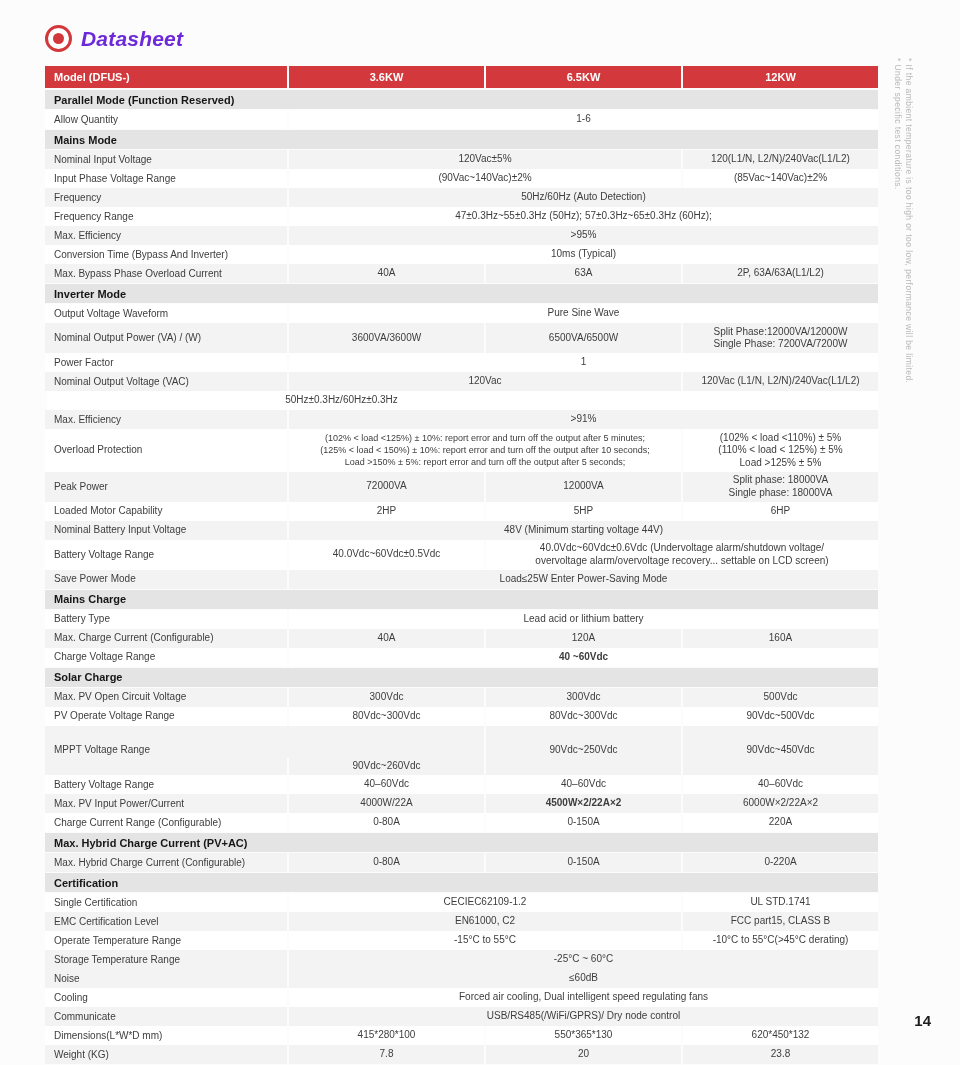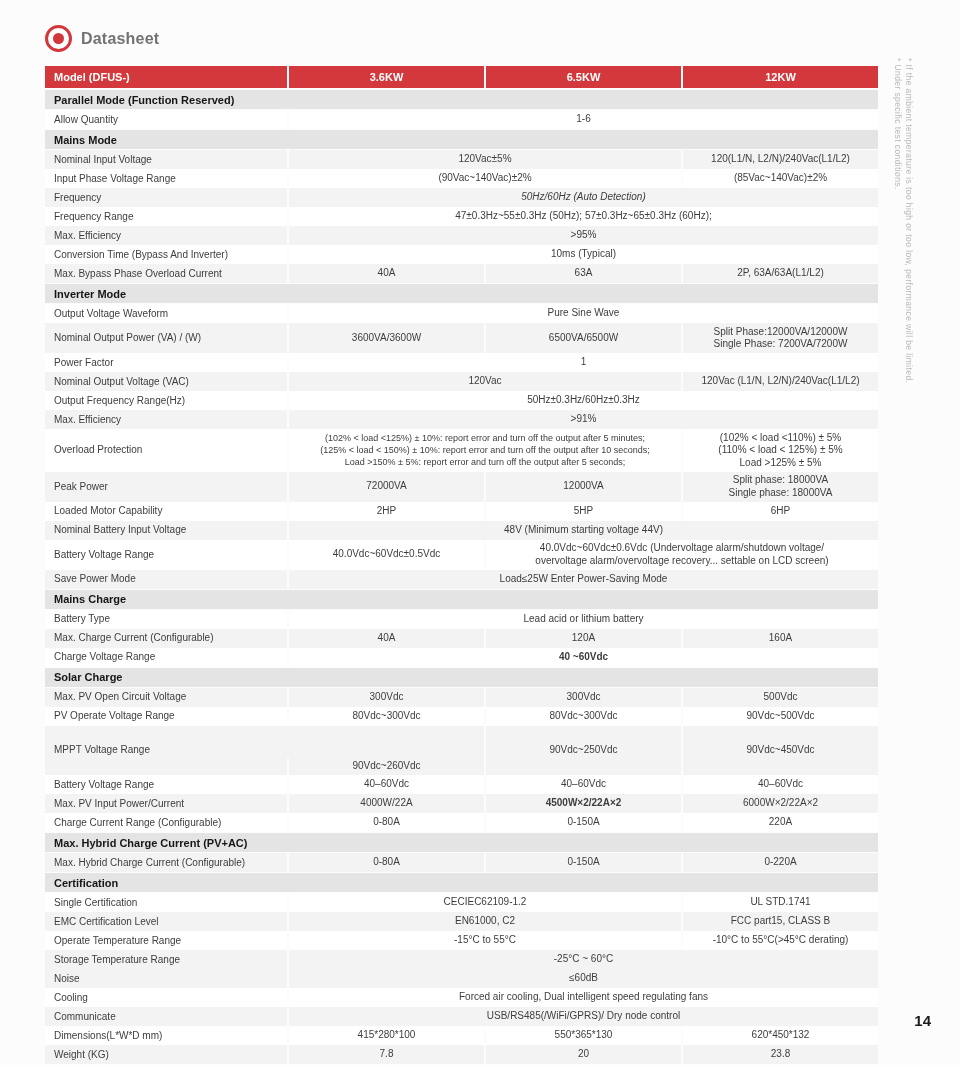--- a/index.html
+++ b/index.html
@@ -6,21 +6,21 @@
   body{
     width:960px;height:1065px;position:relative;overflow:hidden;
     background:#fcfcfc;
     font-family:"Liberation Sans","DejaVu Sans",sans-serif;
     -webkit-font-smoothing:antialiased;
   }
   
   .title-bar{position:absolute;left:45px;top:25px;display:flex;align-items:center;gap:9px;}
   .dot-icon{width:21px;height:21px;border-radius:50%;border:3px solid #d2373b;position:relative;background:#fff;}
   .dot-icon::after{content:"";position:absolute;left:50%;top:50%;width:11px;height:11px;margin:-5.5px 0 0 -5.5px;border-radius:50%;background:#d2373b;}
-  .title-text{color:#737373;font-size:16px;font-weight:bold;letter-spacing:.2px;}
+  .title-text{color:#6d28d9;font-size:21px;font-weight:bold;letter-spacing:.2px;font-style:italic;}
 
   
   .dtable{position:absolute;left:45px;top:66px;width:833px;}
   .thead{display:flex;background:#d2383c;color:#ffffff;font-weight:bold;font-size:11px;height:22px;border-bottom:1px solid #fcfcfc;}
   .thead .model{width:242px;display:flex;align-items:center;padding-left:9px;box-sizing:border-box;}
   .thead .col{width:197px;display:flex;align-items:center;justify-content:center;border-left:2px solid #fcfcfc;box-sizing:border-box;}
 
   .section{background:#e4e4e4;color:#161616;font-weight:bold;font-size:11px;
     padding:3.5px 0 3.5px 9px;border-bottom:1px solid #fcfcfc;border-top:1px solid #fcfcfc;}
 
@@ -66,21 +66,21 @@
       <div class="cell" style="width: 394px;">120Vac±5%</div>
       <div class="cell" style="width: 197px;">120(L1/N, L2/N)/240Vac(L1/L2)</div>
     </div>
     <div class="row">
       <div class="label">Input Phase Voltage Range</div>
       <div class="cell" style="width: 394px;">(90Vac~140Vac)±2%</div>
       <div class="cell" style="width: 197px;">(85Vac~140Vac)±2%</div>
     </div>
     <div class="row alt">
       <div class="label">Frequency</div>
-      <div class="cell" style="width: 591px; font-style: italic;">50Hz/60Hz (Auto Detection)</div>
+      <div class="cell" style="width: 591px;">50Hz/60Hz (Auto Detection)</div>
     </div>
     <div class="row">
       <div class="label">Frequency Range</div>
       <div class="cell" style="width: 591px;">47±0.3Hz~55±0.3Hz (50Hz); 57±0.3Hz~65±0.3Hz (60Hz);</div>
     </div>
     <div class="row alt">
       <div class="label">Max. Efficiency</div>
       <div class="cell" style="width: 591px;">&gt;95%</div>
     </div>
     <div class="row">
@@ -108,21 +108,20 @@
     <div class="row">
       <div class="label">Power Factor</div>
       <div class="cell" style="width: 591px;">1</div>
     </div>
     <div class="row alt">
       <div class="label">Nominal Output Voltage (VAC)</div>
       <div class="cell" style="width: 394px;">120Vac</div>
       <div class="cell" style="width: 197px;">120Vac (L1/N, L2/N)/240Vac(L1/L2)</div>
     </div>
     <div class="row">
-      <div class="label">Output Frequency Range(Hz)</div>
       <div class="cell" style="width: 591px;">50Hz±0.3Hz/60Hz±0.3Hz</div>
     </div>
     <div class="row alt">
       <div class="label">Max. Efficiency</div>
       <div class="cell" style="width: 591px;">&gt;91%</div>
     </div>
     <div class="row">
       <div class="label">Overload Protection</div>
       <div class="cell tight" style="width: 394px;">(102% &lt; load &lt;125%) ± 10%: report error and turn off the output after 5 minutes;
 (125% &lt; load &lt; 150%) ± 10%: report error and turn off the output after 10 seconds;

